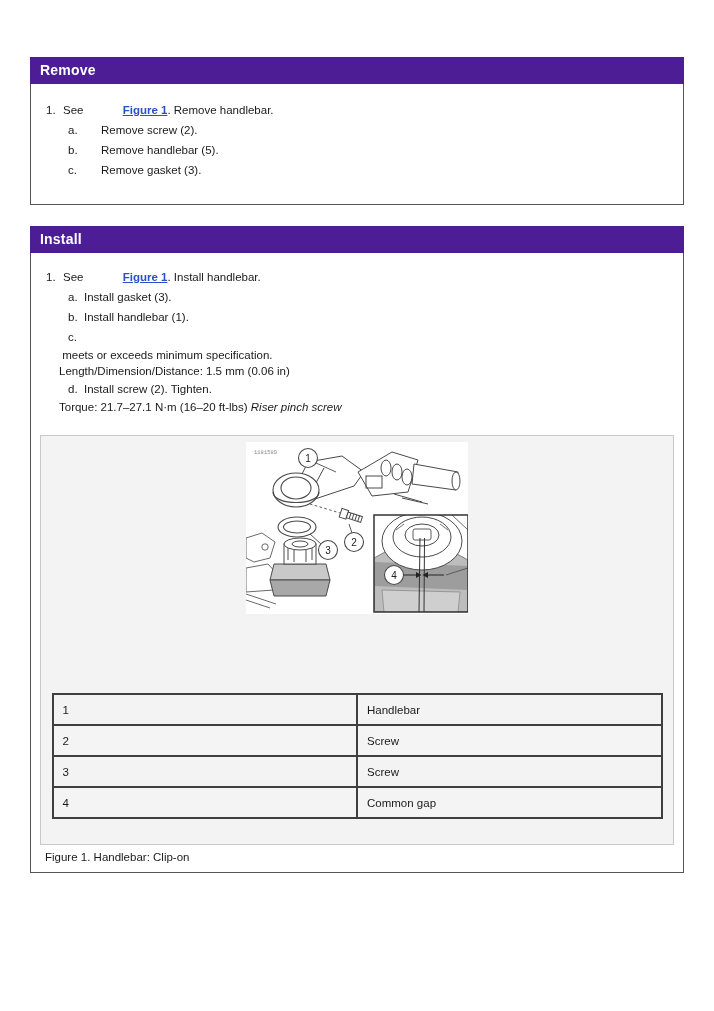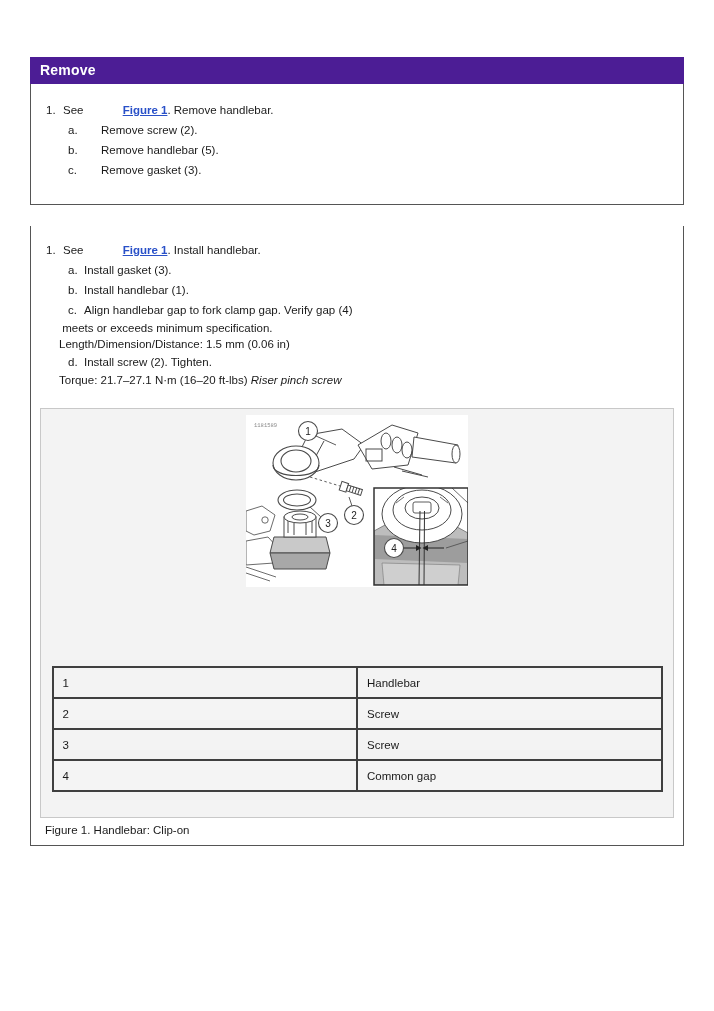--- a/index.html
+++ b/index.html
@@ -105,36 +105,36 @@
       <span>Remove handlebar (5).</span>
     </div>
     <div class="substep-line">
       <span class="sub-label-wide">c.</span>
       <span>Remove gasket (3).</span>
     </div>
   </div>
 </div>
 
 <div class="section-box" id="install-box">
+  <div class="section-header">Install</div>
   <div class="section-body">
     <div class="step-line">
       <span class="step-num">1.</span>
       <span><span>See </span><a class="doc-link">Figure 1</a><span>. Install handlebar.</span></span>
     </div>
     <div class="substep-line">
       <span class="sub-label-tight">a.</span>
       <span>Install gasket (3).</span>
     </div>
     <div class="substep-line">
       <span class="sub-label-tight">b.</span>
       <span>Install handlebar (1).</span>
     </div>
     <div class="substep-line">
       <span class="sub-label-tight">c.</span>
-      <span>Align handlebar gap to fork clamp gap. Verify gap (4)</span>
     </div>
     <div class="cont-line"> meets or exceeds minimum specification.</div>
     <div class="cont-line">Length/Dimension/Distance: 1.5 mm (0.06 in)</div>
     <div class="substep-line">
       <span class="sub-label-tight">d.</span>
       <span>Install screw (2). Tighten.</span>
     </div>
     <div class="cont-line"><span>Torque: 21.7–27.1 N·m (16–20 ft-lbs) </span><span class="italic">Riser pinch screw</span></div>
 
     <div class="figure-panel">

